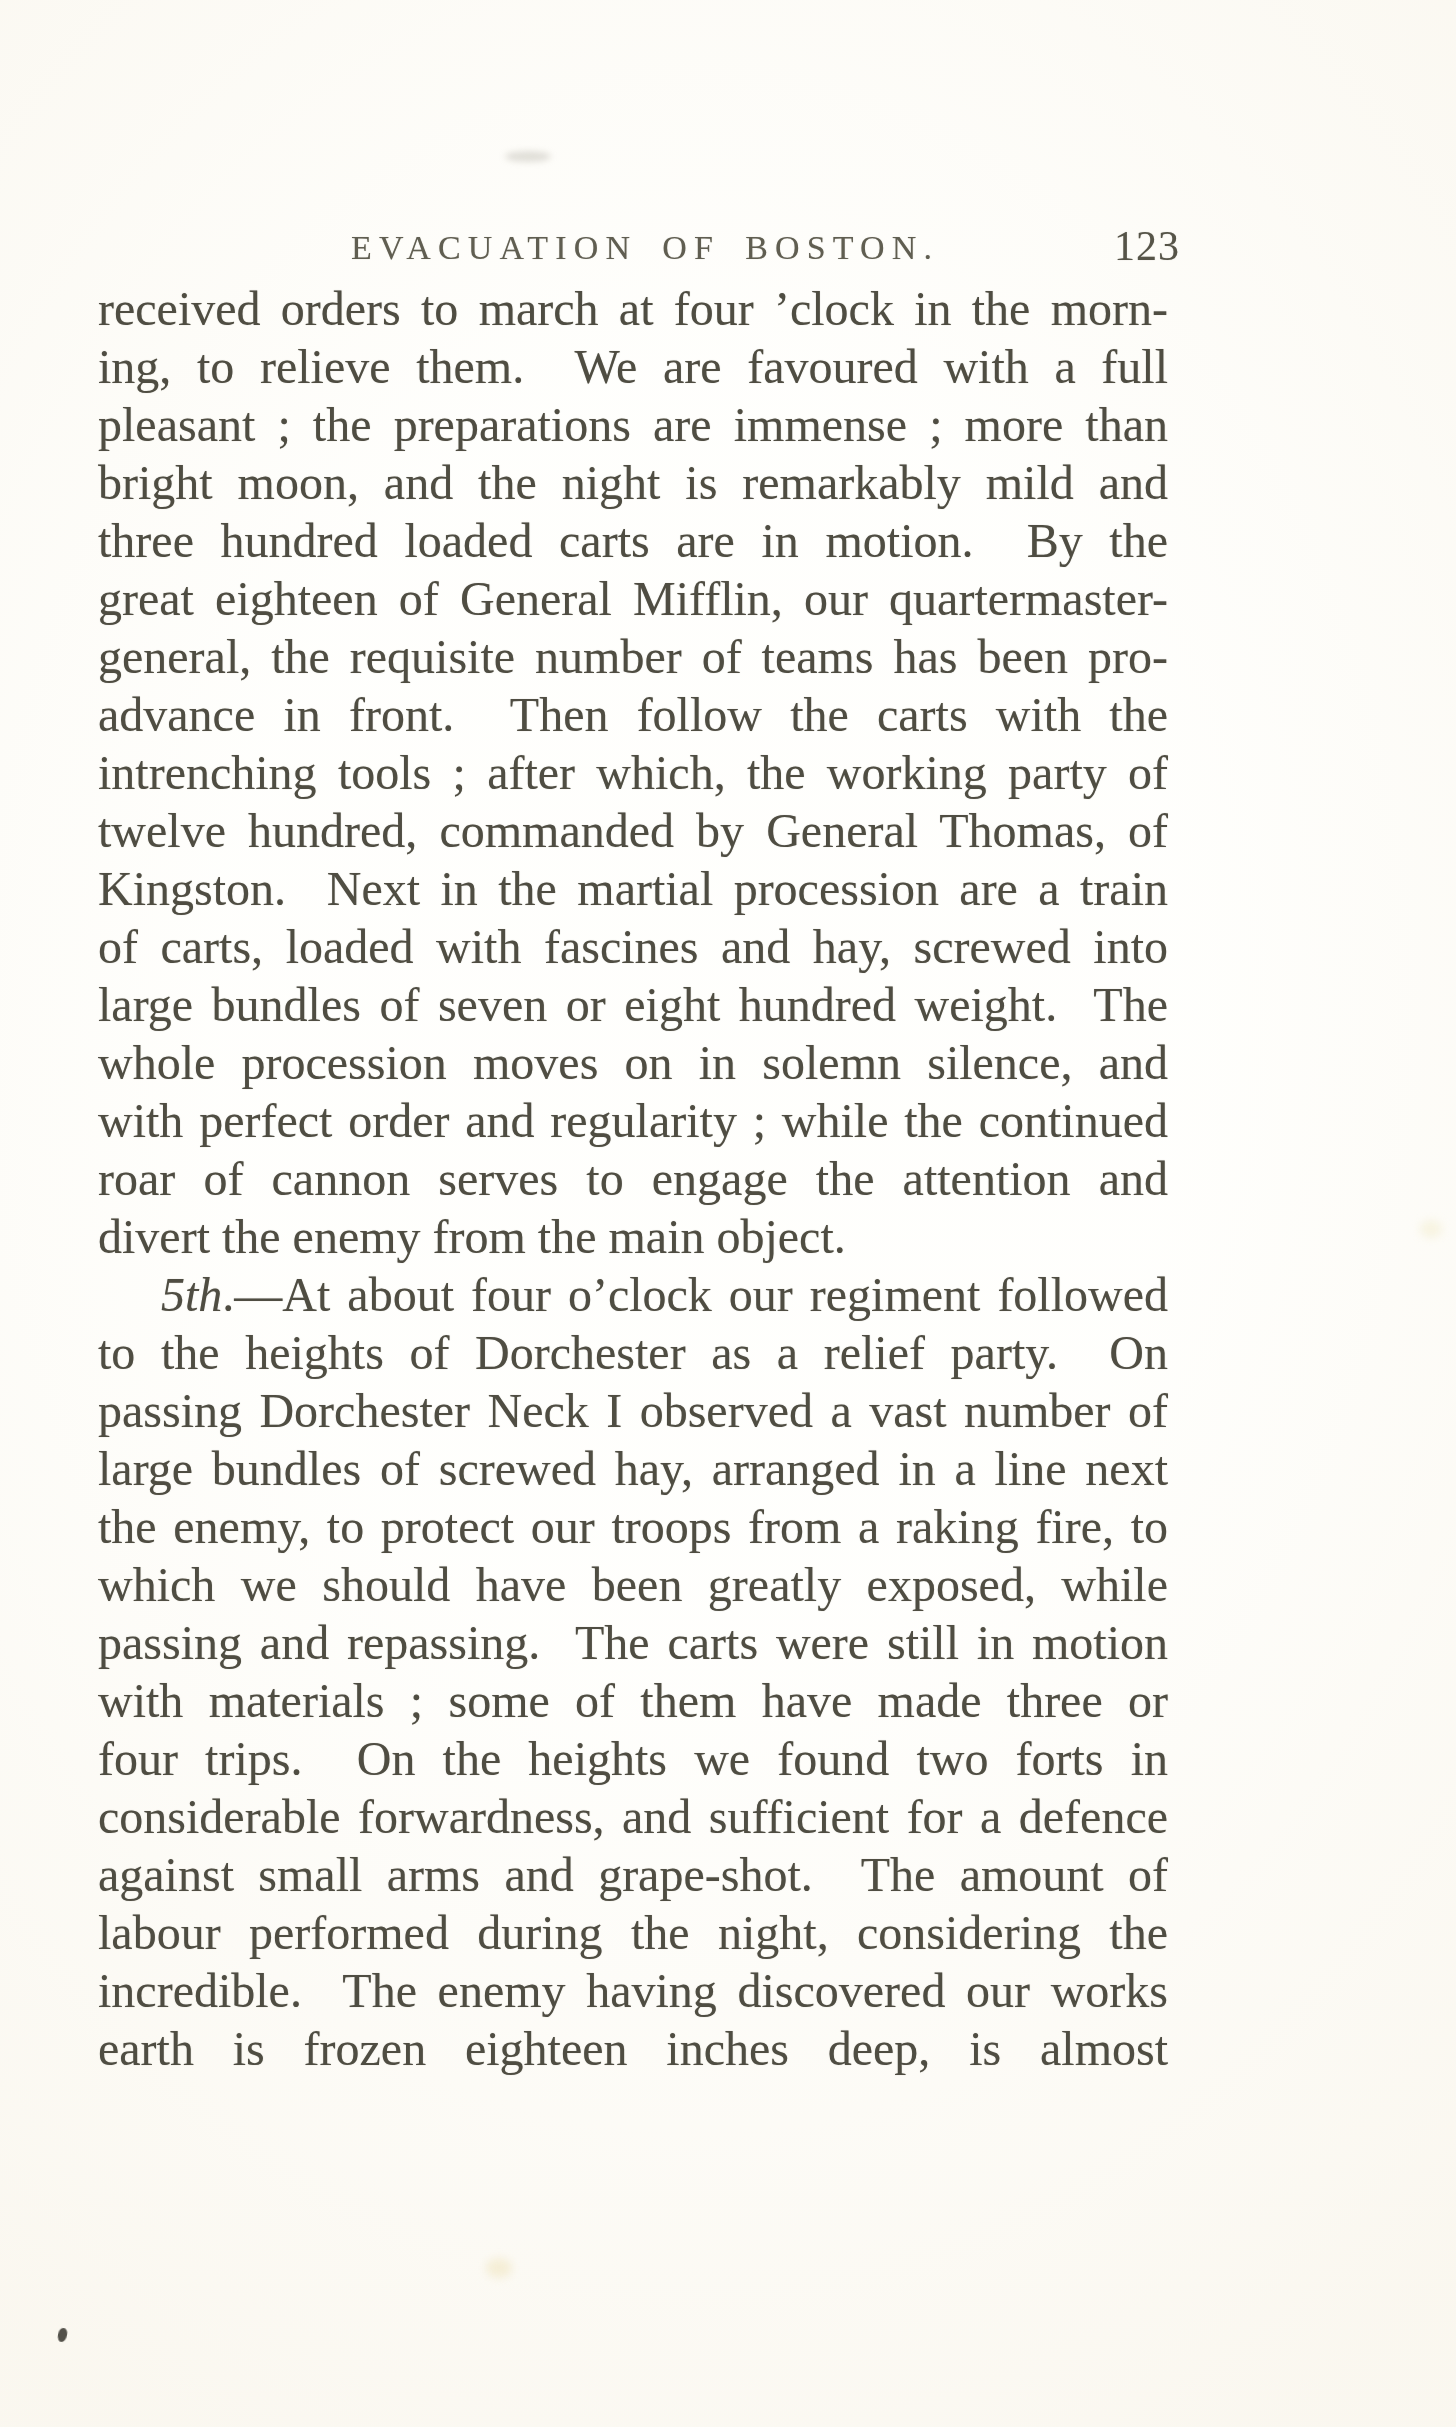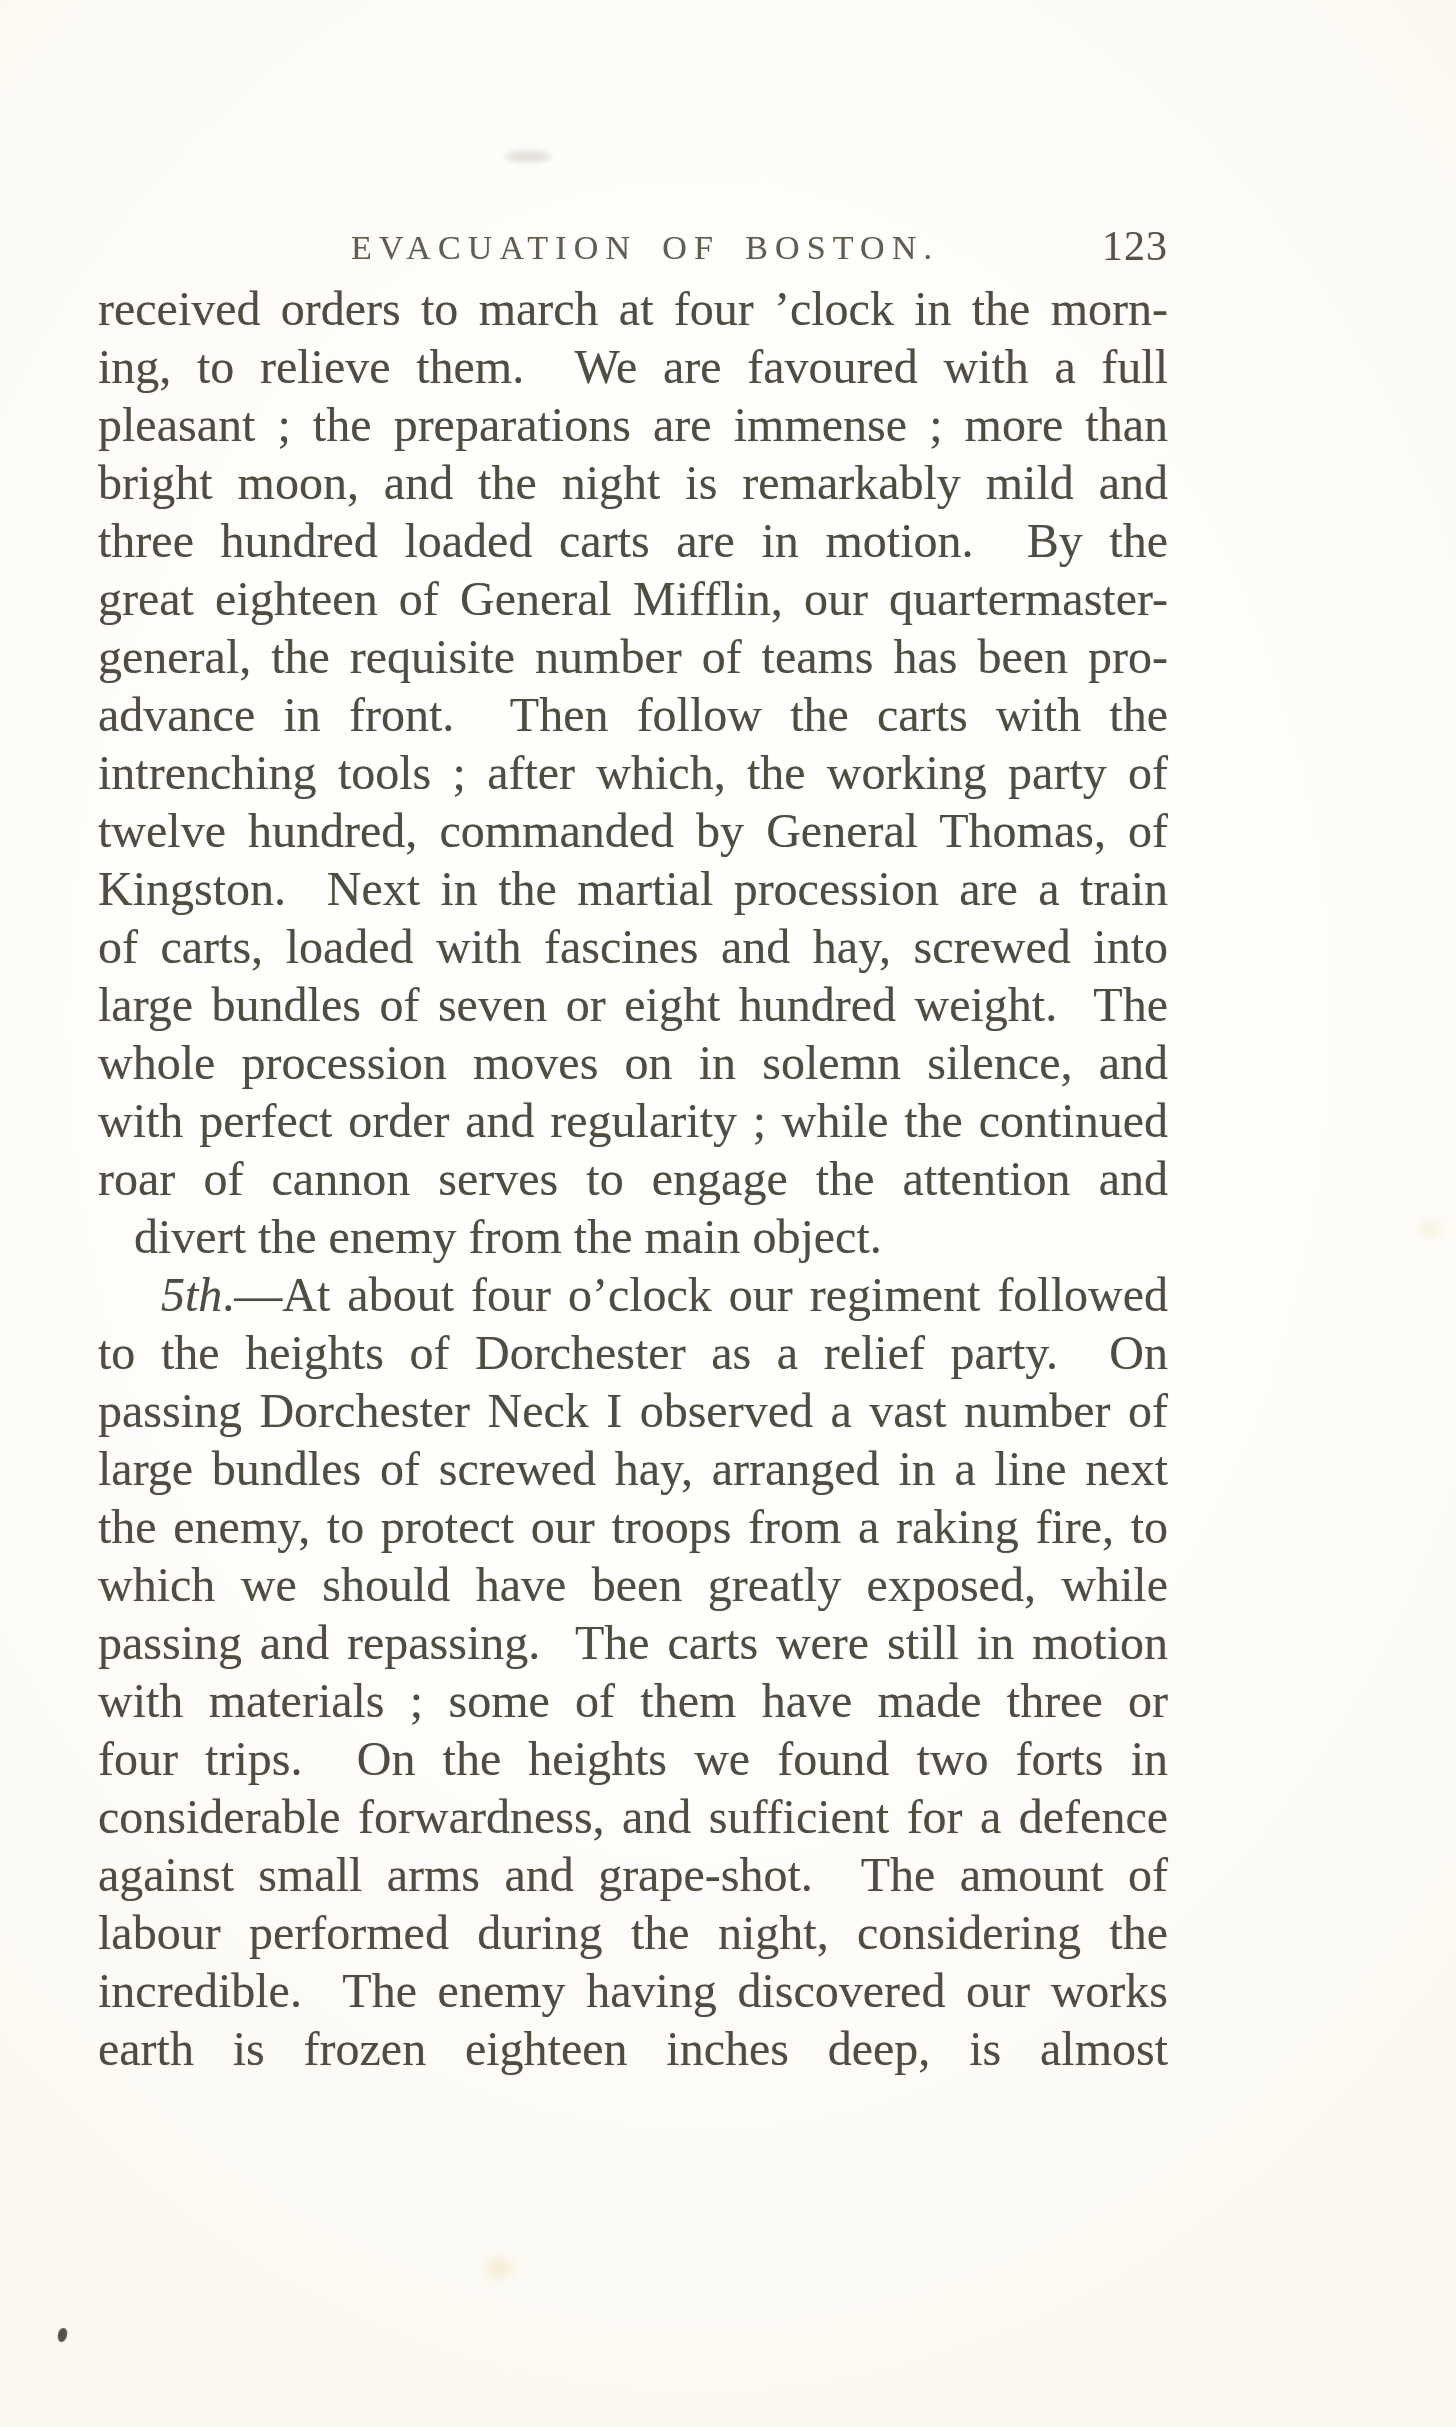--- a/index.html
+++ b/index.html
@@ -28,21 +28,21 @@
   }
   .head-title {
     font-size: 34px;
     letter-spacing: 0.21em;
     word-spacing: 0.28em;
     color: #605e51;
     text-shadow: 0 0 1px rgba(96,94,81,0.35);
   }
   .page-num {
     position: absolute;
-    right: 12px;
+    right: 0;
     top: -7px;
     font-size: 42px;
     letter-spacing: 1px;
     color: #565448;
     text-shadow: 0 0 1px rgba(86,84,72,0.35);
   }
   
   .body-text {
     position: absolute;
     left: 98px;
@@ -53,21 +53,20 @@
     color: #4f4d42;
     text-shadow: 0 0 1px rgba(79,77,66,0.38);
   }
   .line {
     text-align: justify;
     text-align-last: justify;
     white-space: normal;
   }
   .line.no-just {
     text-align-last: left;
-    margin-left: 36px;
   }
   .line.indent {
     padding-left: 63px;
   }
   .line i {
     font-style: italic;
     font-family: Liberation Serif, serif;
   }
   
   .scan-smudge {

